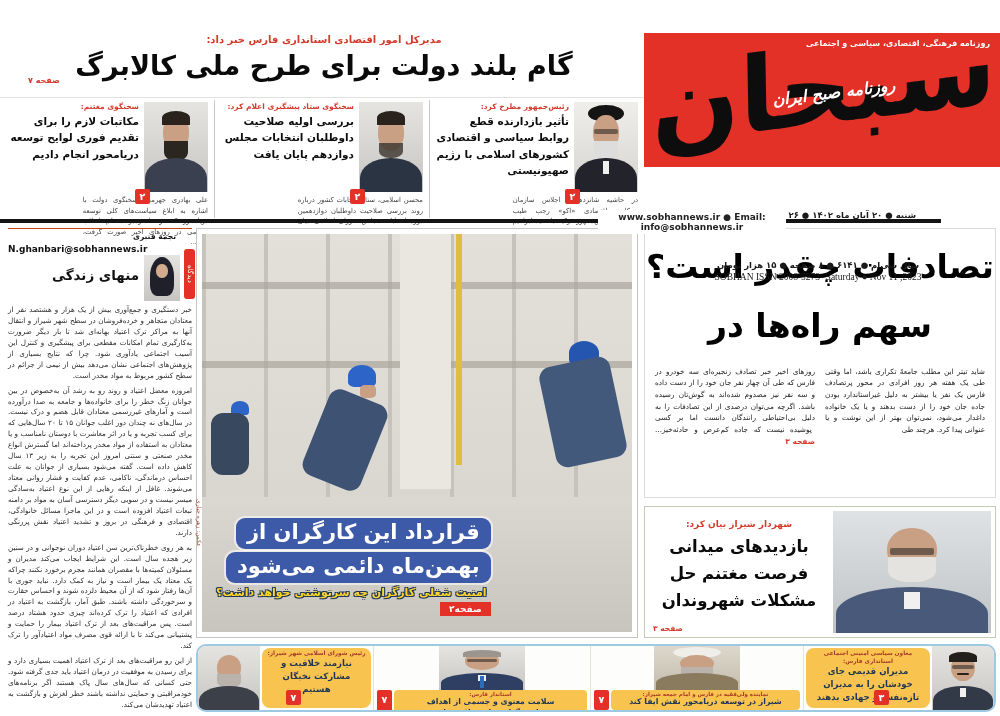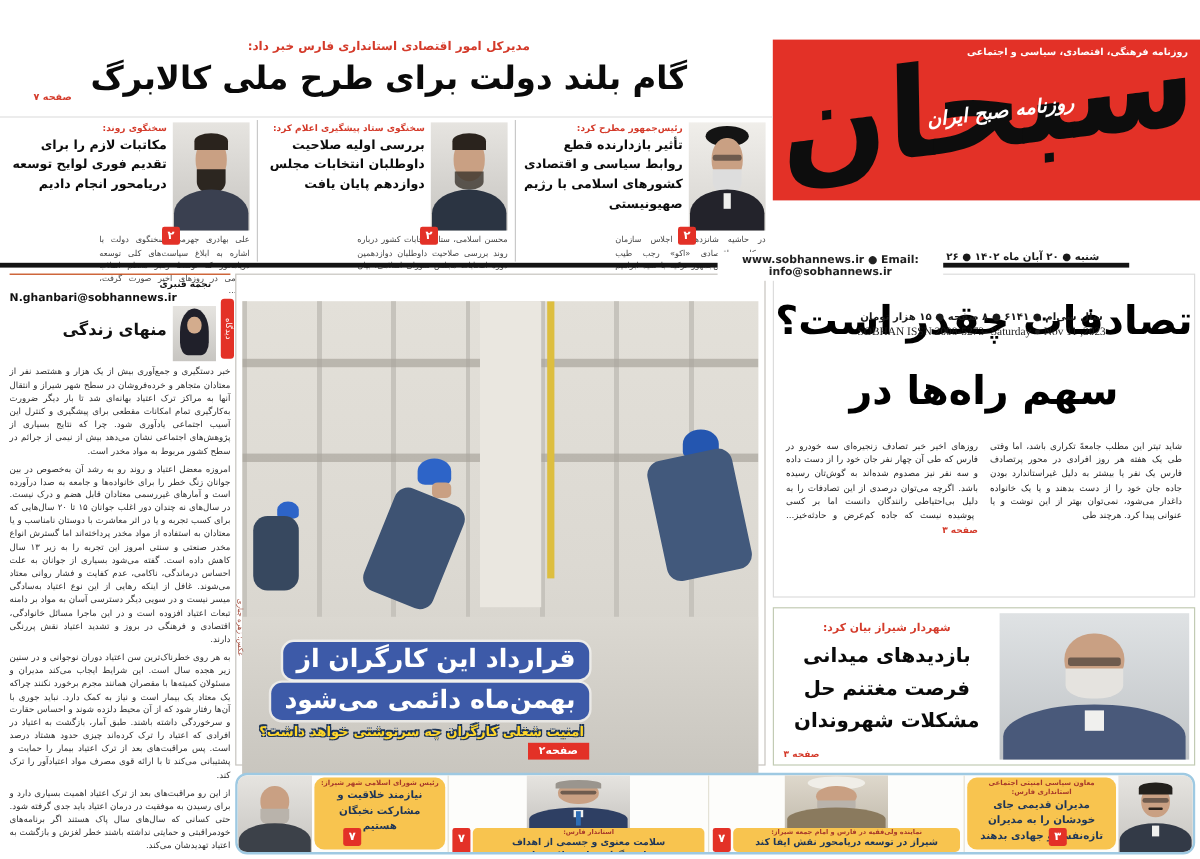--- a/index.html
+++ b/index.html
@@ -52,21 +52,21 @@
   .op-photo{position:absolute;top:26px;right:12px;width:36px;height:46px;}
   .op-title{position:absolute;top:38px;left:44px;font-size:13.5px;font-weight:900;}
   .op-body{font-size:7.2px;line-height:1.52;text-align:justify;color:#2d2d2d;}
   .op-body p{margin:0 0 4px;}
 
   
   .photo-box{position:absolute;top:228px;left:196px;width:442px;height:410px;border:1px solid #c6c4bf;
              padding:5px;background:#fff;box-sizing:border-box;}
   .photo{position:relative;width:100%;height:100%;overflow:hidden;
          background:repeating-linear-gradient(90deg,#c6c3bc 0 4px,rgba(0,0,0,0) 4px 62px),
-                    linear-gradient(180deg,#e3e0d9 0%,#dcd9d2 55%,#d2cfc8 100%);margin-top:17px;}
+                    linear-gradient(180deg,#e3e0d9 0%,#dcd9d2 55%,#d2cfc8 100%);}
   .pillar{position:absolute;left:46%;top:0;width:12%;height:64%;background:#eae7e0;}
   .pipe{position:absolute;left:59%;top:0;width:6px;height:58%;background:#ddbe3f;}
   .beam{position:absolute;left:0;right:0;height:7px;background:#a9a59c;opacity:.7;}
   .wall{position:absolute;bottom:0;left:0;right:0;height:34%;
         background:linear-gradient(180deg,#dbd8d1,#c8c5be);}
   .worker{position:absolute;}
   .helmet{background:#2d64c8;border-radius:50% 50% 22% 22%;}
   .wface{background:#c9a083;border-radius:30%;}
   .wbody{border-radius:12px;}
   .cap{position:absolute;left:10px;bottom:16px;display:flex;flex-direction:column;
@@ -187,21 +187,21 @@
     </div>
     <div class="ts-item">
       <div class="ts-head">
         <div class="ts-portrait portrait">
           <div class="head"></div>
             <div class="hair"></div>
           <div class="beard" style="background:#2c2620"></div>
           <div class="torso" style="background:#3a4050"></div>
         </div>
         <div class="ts-text">
-          <div class="ts-kicker">سخنگوی روند:</div>
+          <div class="ts-kicker">سخنگوی مغتنم:</div>
           <div class="ts-headline">مکاتبات لازم را برای تقدیم فوری لوایح توسعه دریامحور انجام دادیم</div>
         </div>
       </div>
       <div class="ts-body">علی بهادری جهرمی، سخنگوی دولت با اشاره به ابلاغ سیاست‌های کلی توسعه دریامحور که توسط رهبر معظم انقلاب اسلامی در روزهای اخیر صورت گرفت، بیان...</div>
       <div class="pagebox ts-page">۲</div>
     </div>
   </div>
 
   <div class="divider-bar"></div>
   <div class="divider-label">www.sobhannews.ir ● Email: info@sobhannews.ir</div>

